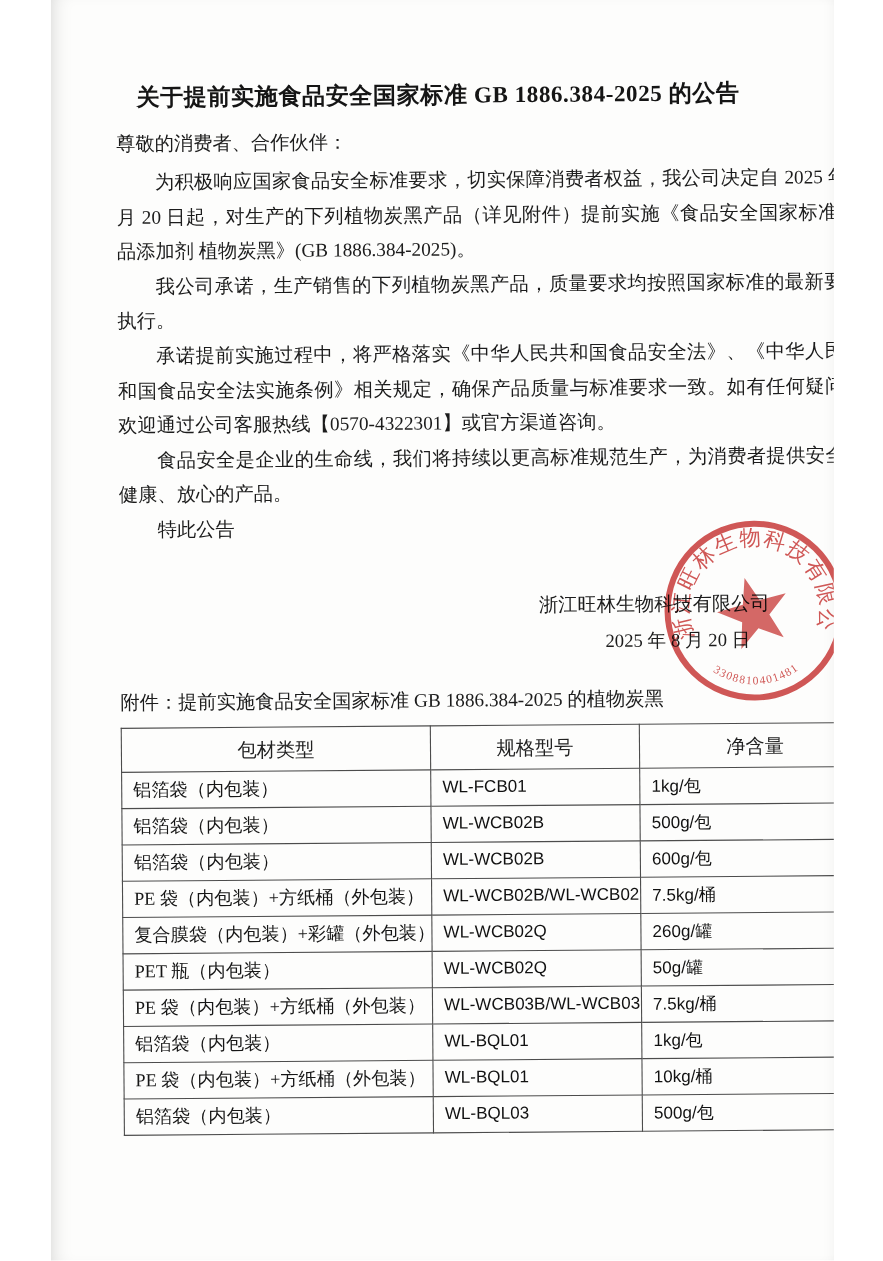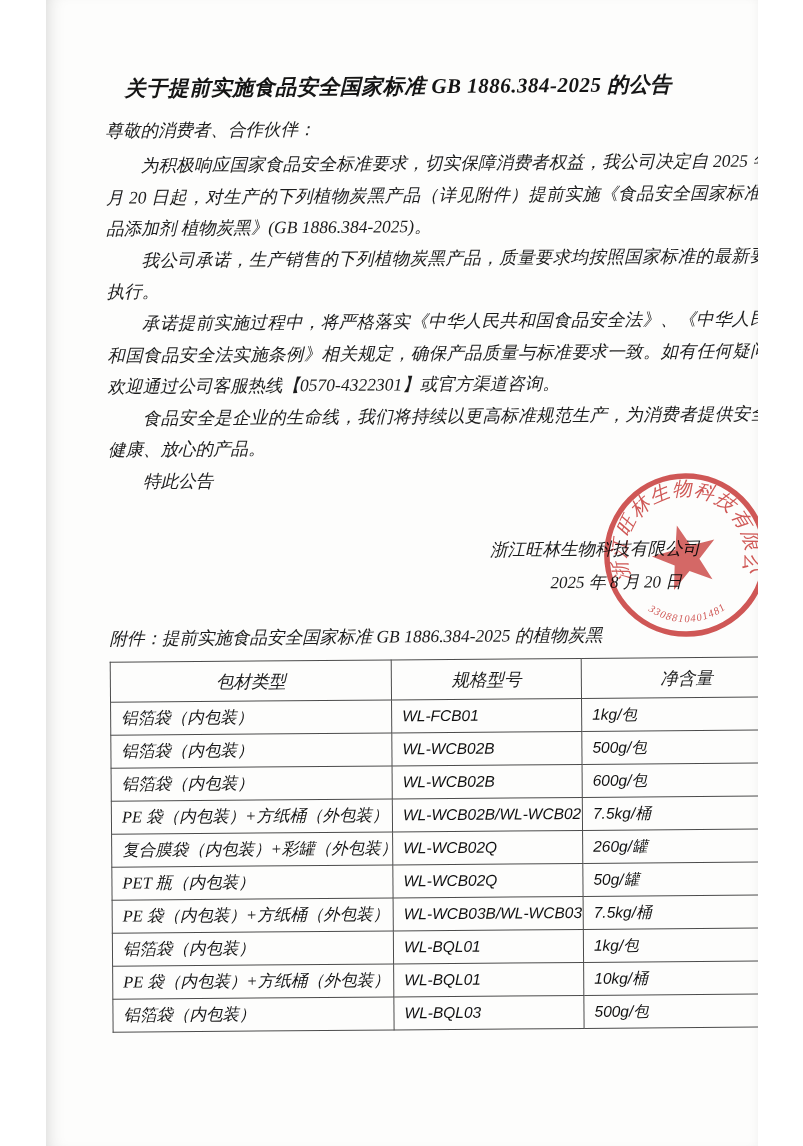--- a/index.html
+++ b/index.html
@@ -2,21 +2,20 @@
 <html style="--stamp-color: #c9403e;"><head>
 <meta charset="utf-8">
 <style>
   html,body { margin:0; padding:0; background:#ffffff; }
   .page {
     position:relative; width:712px; height:1146px; margin:0 auto;
     background:#fdfdfc; overflow:hidden;
     font-family:"Liberation Serif","DejaVu Serif",serif;
     color:#1c1c1c;
     box-shadow: inset 14px 0 20px -16px rgba(0,0,0,.22), inset -8px 0 16px -14px rgba(0,0,0,.12);
-    font-style: italic;
   }
   .content { position:absolute; inset:0; transform:rotate(-0.45deg); transform-origin:400px 570px; }
 
   .doc-title {
     position:absolute; top:72px; left:0; width:100%;
     text-align:center; font-size:21px; font-weight:bold; letter-spacing:.5px;
     color:#151515; margin:0;
   }
   .salutation { position:absolute; left:63px; top:116px; font-size:17.5px; margin:0; }
   .body-block {

